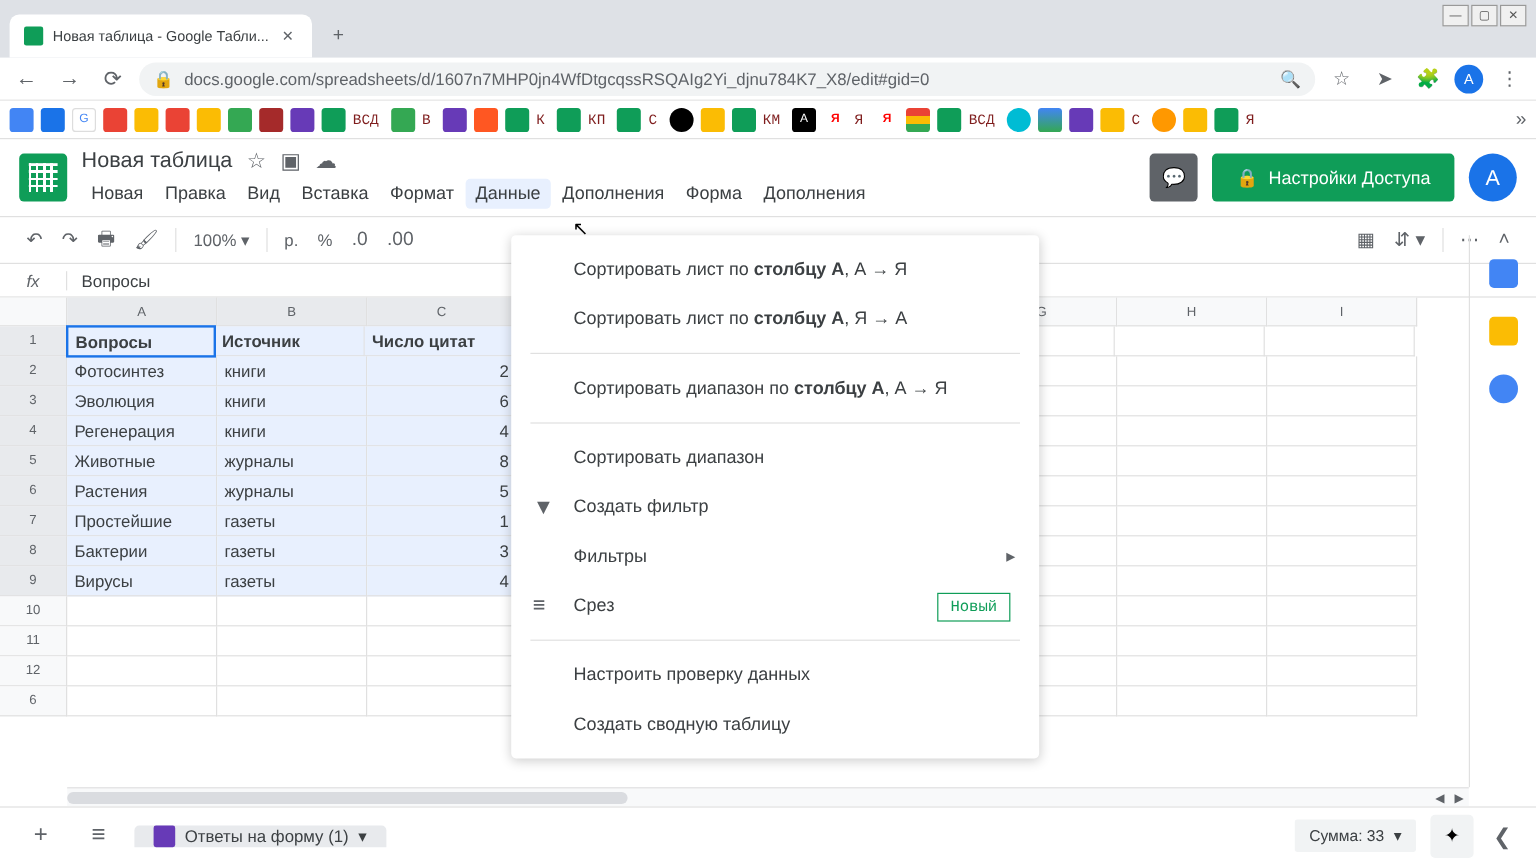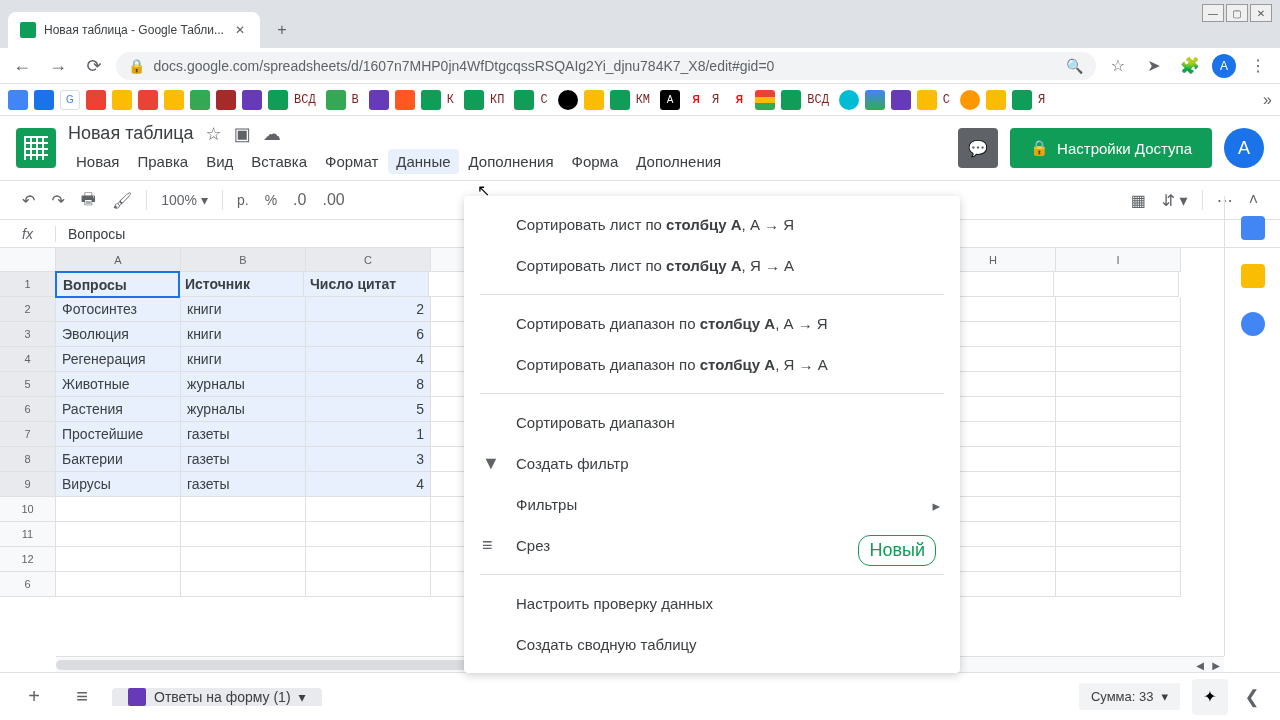--- a/index.html
+++ b/index.html
@@ -59,25 +59,25 @@
 .col-h { background: #f8f9fa; border-right: 1px solid #e0e0e0; border-bottom: 1px solid #e0e0e0; display: flex; align-items: center; justify-content: center; font-size: 11px; color: #5f6368; }
 .col-h.sel { background: #e8eaed; }
 .cells-row { display: flex; height: 25px; }
 .cell { border-right: 1px solid #e0e0e0; border-bottom: 1px solid #e0e0e0; padding: 0 6px; display: flex; align-items: center; font-size: 14px; color: #3c4043; overflow: hidden; }
 .cell.selected { background: #e8f0fe; }
 .cell.active { border: 2px solid #1a73e8; margin: -1px; z-index: 1; position: relative; }
 .cell.bold { font-weight: bold; }
 .cell.right { justify-content: flex-end; }
 .wA { width: 125px; }
 
-.dropdown { position: absolute; left: 464px; top: 196px; width: 496px; background: #fff; box-shadow: 0 2px 10px rgba(0,0,0,0.2); border-radius: 4px; padding: 8px 0; z-index: 100; max-height: 510px; overflow-y: auto; }
+.dropdown { position: absolute; left: 426px; top: 196px; width: 440px; background: #fff; box-shadow: 0 2px 10px rgba(0,0,0,0.2); border-radius: 4px; padding: 8px 0; z-index: 100; max-height: 510px; overflow-y: auto; }
 .dd-item { padding: 10px 24px 10px 52px; font-size: 15px; color: #3c4043; cursor: pointer; position: relative; line-height: 1.4; }
 .dd-icon { position: absolute; left: 18px; top: 50%; transform: translateY(-50%); color: #5f6368; font-size: 18px; }
 .dd-sep { height: 1px; background: #e0e0e0; margin: 8px 16px; }
-.dd-badge { float: right; border: 1px solid #0f9d58; color: #0f9d58; padding: 2px 10px; border-radius: 12px; font-size: 18px; }
+.dd-badge { float: right; border: 1px solid #0f9d58; color: #0f9d58; padding: 2px 10px; border-radius: 0; font-size: 13px; font-family: Liberation Mono, monospace; }
 .dd-arrow { position: absolute; right: 20px; top: 50%; transform: translateY(-50%); color: #5f6368; }
 
 .side-panel { position: absolute; right: 0; top: 196px; width: 56px; height: 460px; border-left: 1px solid #e0e0e0; display: flex; flex-direction: column; align-items: center; padding-top: 20px; gap: 24px; }
 .side-icon { width: 24px; height: 24px; border-radius: 4px; }
 
 .bottom-bar { position: absolute; bottom: 0; left: 0; right: 0; height: 48px; border-top: 1px solid #e0e0e0; display: flex; align-items: center; padding: 0 16px; gap: 12px; background: #fff; }
 .bb-btn { width: 36px; height: 36px; display: flex; align-items: center; justify-content: center; color: #5f6368; font-size: 20px; }
 .sheet-tab { background: #e8eaed; padding: 0 16px; border-radius: 4px 4px 0 0; display: flex; align-items: center; gap: 8px; font-size: 14px; color: #3c4043; }
 .st-icon { width: 18px; height: 18px; background: #673ab7; border-radius: 2px; }
 .sum-box { margin-left: auto; background: #f1f3f4; padding: 6px 12px; border-radius: 2px; font-size: 13px; color: #3c4043; display: flex; align-items: center; gap: 8px; }
@@ -411,23 +411,20 @@
   <div class="dd-item">
     <span>Сортировать лист по </span><b>столбцу A</b><span>, А → Я</span>
   </div>
   <div class="dd-item">
     <span>Сортировать лист по </span><b>столбцу A</b><span>, Я → А</span>
   </div>
   <div class="dd-sep"></div>
   <div class="dd-item">
     <span>Сортировать диапазон по </span><b>столбцу A</b><span>, А → Я</span>
   </div>
-  <div class="dd-item">
-    <span>Сортировать диапазон по </span><b>столбцу A</b><span>, Я → А</span>
-  </div>
   <div class="dd-sep"></div>
   <div class="dd-item">Сортировать диапазон</div>
   <div class="dd-item">
     <span class="dd-icon">▼</span>
     <span>Создать фильтр</span>
   </div>
   <div class="dd-item">
     <span>Фильтры</span>
     <span class="dd-arrow">▸</span>
   </div>

